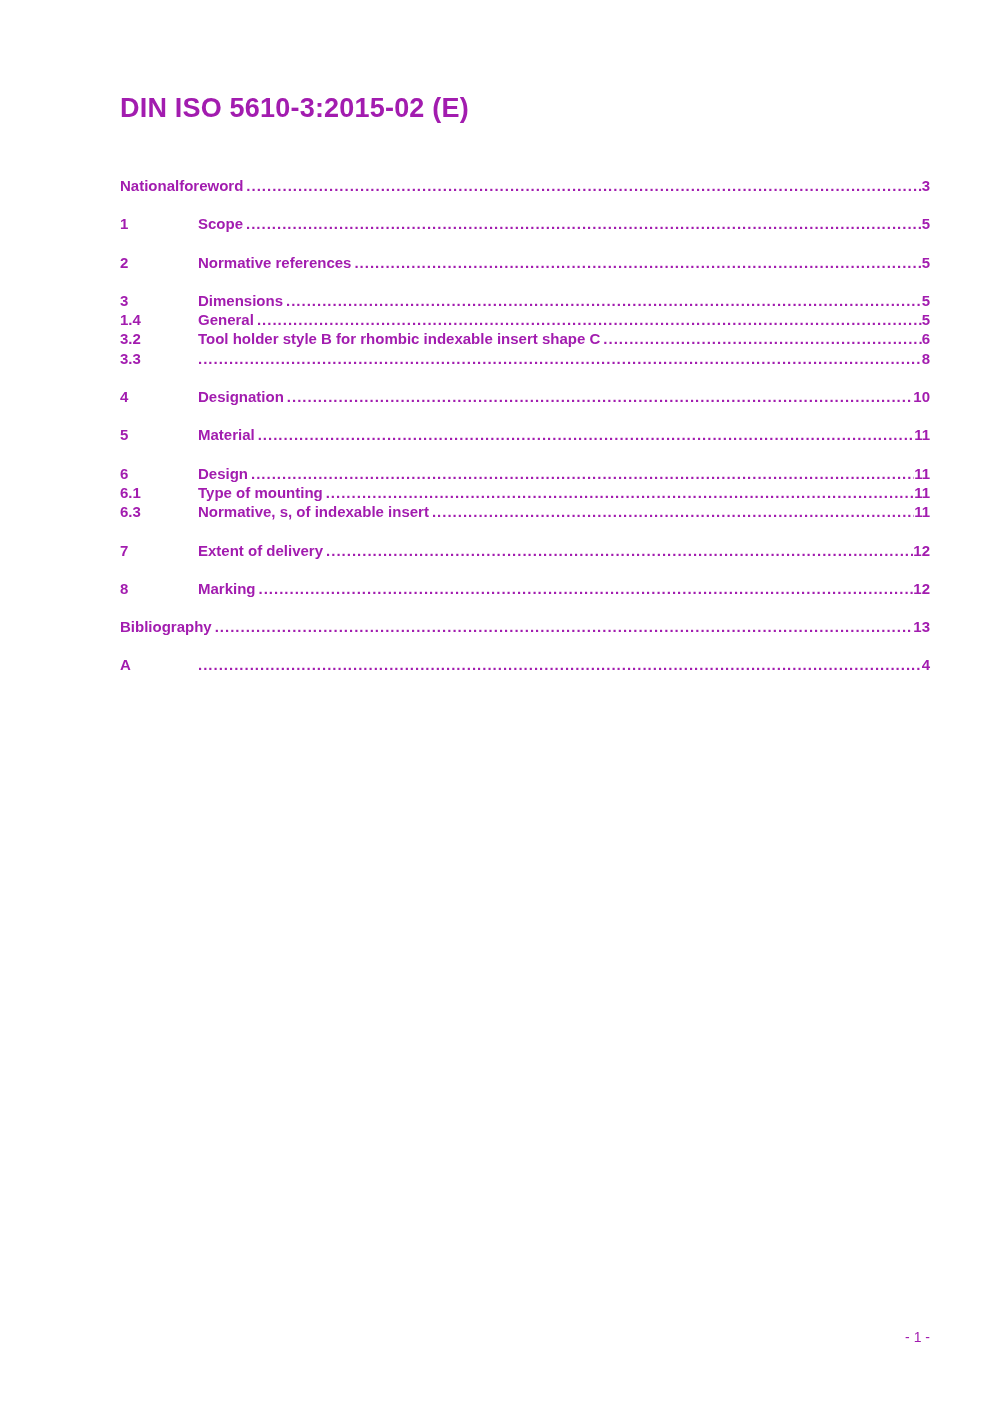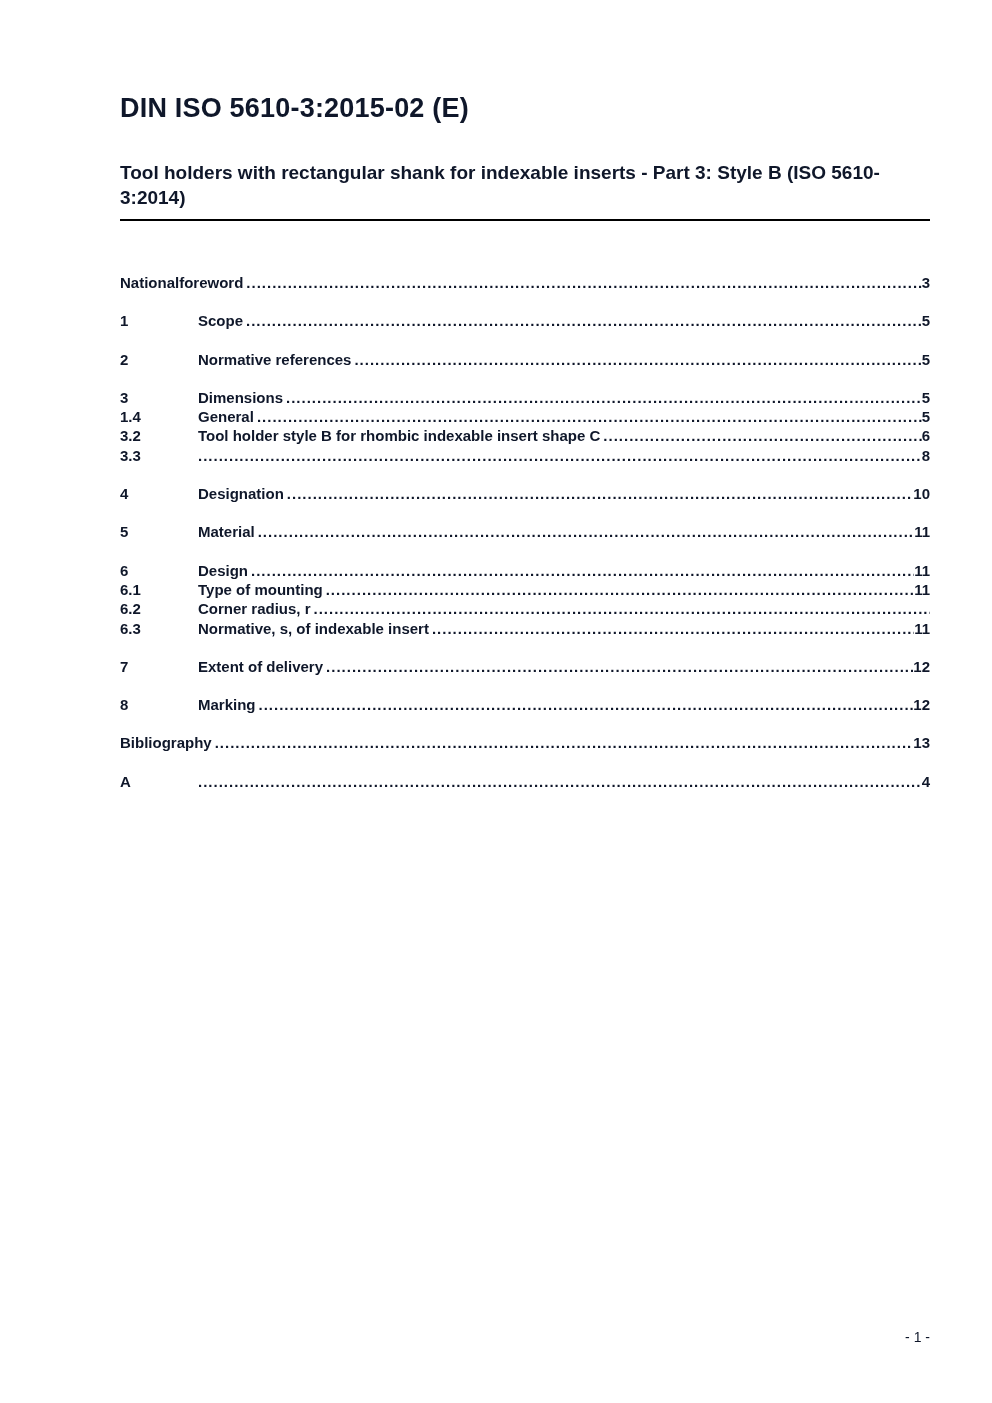--- a/index.html
+++ b/index.html
@@ -5,21 +5,21 @@
   html, body {
     margin: 0;
     padding: 0;
     background: #ffffff;
   }
   .page {
     position: relative;
     width: 992px;
     height: 1403px;
     background: #ffffff;
-    color: #0f172a;
+    color: #a21caf;
     font-family: "Liberation Sans", "DejaVu Sans", sans-serif;
     box-sizing: border-box;
     overflow: hidden;
   }
   .content {
     position: absolute;
     left: 120px;
     right: 62px;
     top: 0;
   }
@@ -95,21 +95,20 @@
   }
 </style>
 </head>
 <body>
 
 <div class="page">
   <div class="content">
 
     <div class="doc-title">DIN ISO 5610-3:2015-02 (E)</div>
 
-    <div class="doc-subtitle">Tool holders with rectangular shank for indexable inserts - Part 3: Style B (ISO 5610-3:2014)</div>
 
 
     <div class="toc">
   <div class="toc-row no-num">
 
     <span class="toc-label">Nationalforeword</span>
     <span class="toc-dots"></span>
     <span class="toc-page">3</span>
   </div>
 
@@ -175,26 +174,20 @@
     <span class="toc-page">11</span>
   </div>
 
   <div class="toc-row">
     <span class="toc-num">6.1</span>
     <span class="toc-label">Type of mounting</span>
     <span class="toc-dots"></span>
     <span class="toc-page">11</span>
   </div>
 
-  <div class="toc-row">
-    <span class="toc-num">6.2</span>
-    <span class="toc-label">Corner radius, r</span>
-    <span class="toc-dots"></span>
-    <span class="toc-page"></span>
-  </div>
 
   <div class="toc-row">
     <span class="toc-num">6.3</span>
     <span class="toc-label">Normative, s, of indexable insert</span>
     <span class="toc-dots"></span>
     <span class="toc-page">11</span>
   </div>
 
   <div class="toc-row gap">
     <span class="toc-num">7</span>

